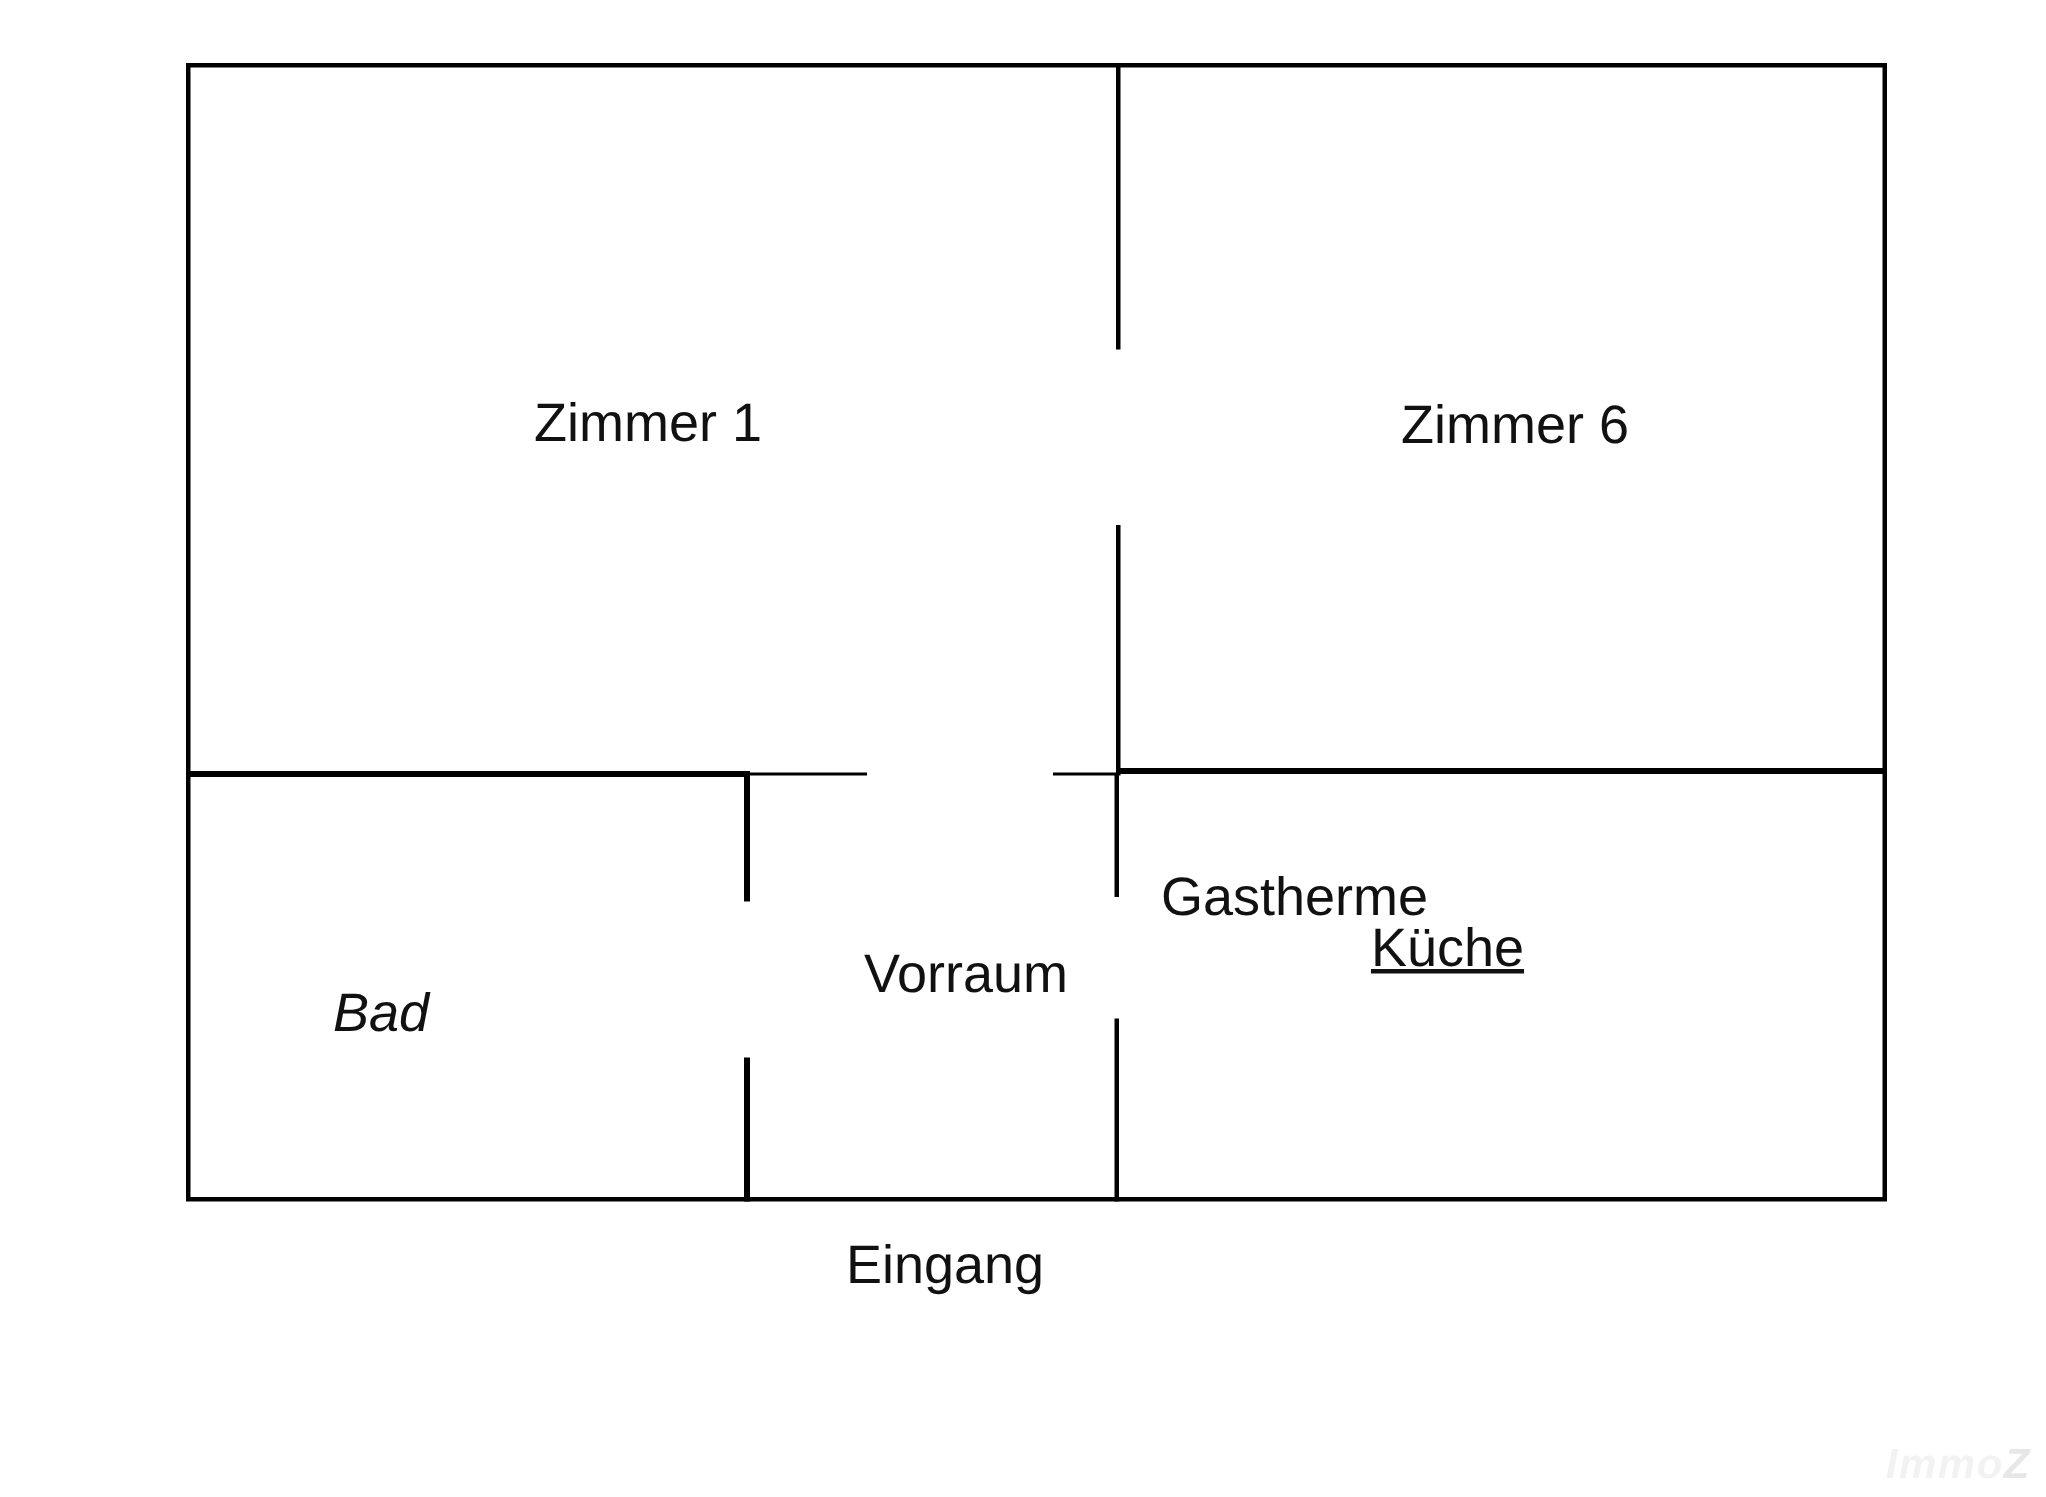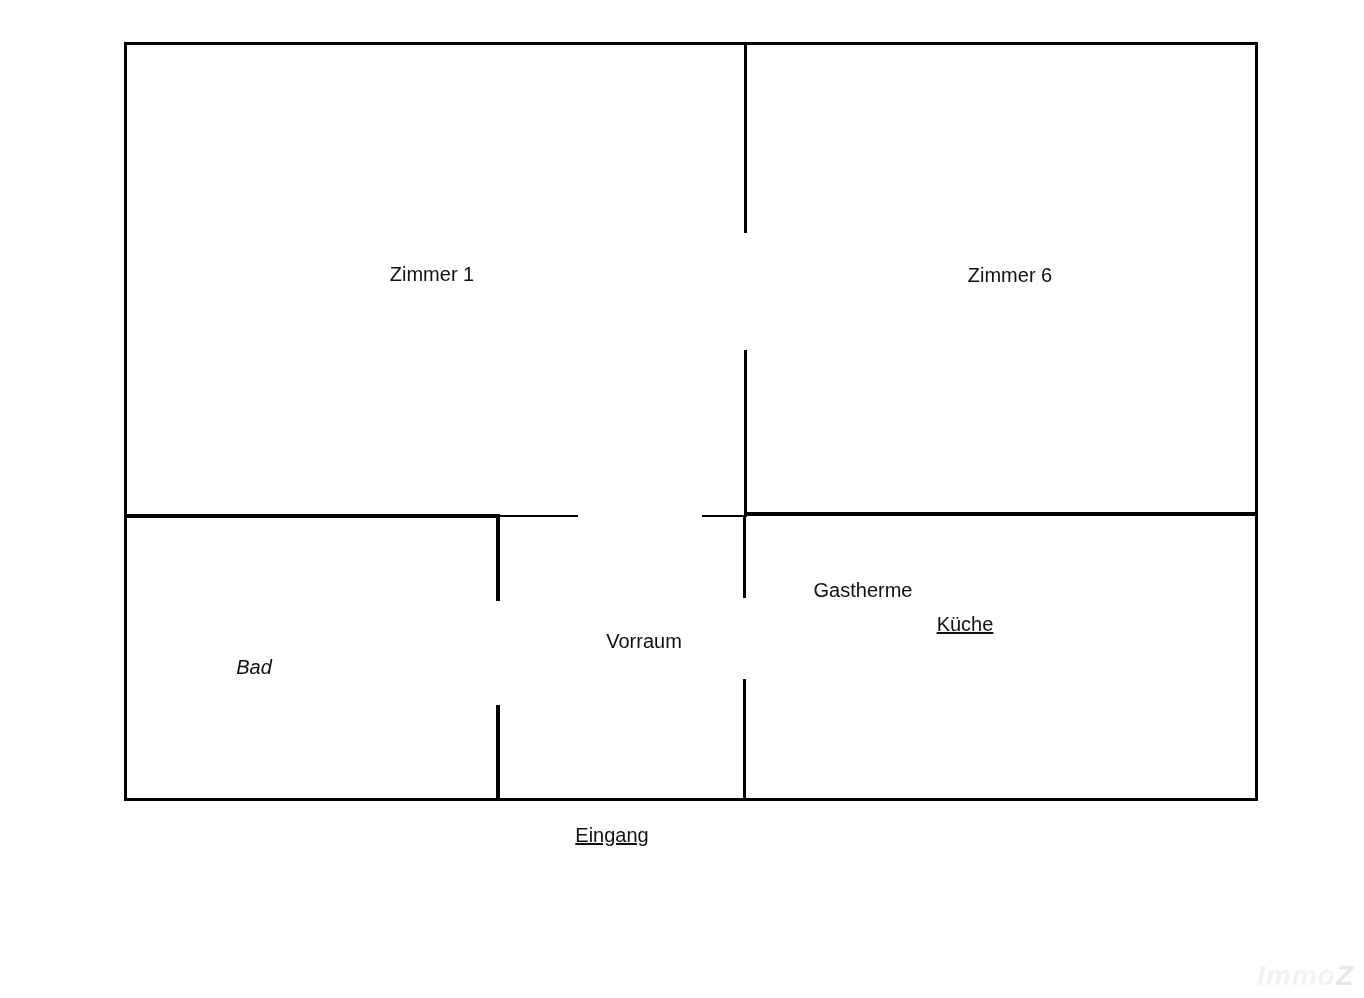--- a/index.html
+++ b/index.html
@@ -40,32 +40,32 @@
   
   #wall-bad-a { left: 496px; top: 516px; width: 4px; height: 85px; }
   #wall-bad-b { left: 496px; top: 705px; width: 4px; height: 96px; }
   
   #wall-kueche-a { left: 743px; top: 516px; width: 3px; height: 82px; }
   #wall-kueche-b { left: 743px; top: 679px; width: 3px; height: 122px; }
 
   .room-label {
     position: absolute;
     color: #111111;
-    font-size: 20px;
+    font-size: 36px;
     line-height: 1;
     white-space: nowrap;
     transform: translateX(-50%);
   }
   #label-zimmer1     { left: 432px;  top: 264px; }
   #label-zimmer2     { left: 1010px; top: 265px; }
   #label-gastherme   { left: 863px;  top: 580px; }
   #label-kueche      { left: 965px;  top: 614px; text-decoration: underline; }
   #label-vorraum     { left: 644px;  top: 631px; }
   #label-bad         { left: 254px;  top: 657px; font-style: italic; }
-  #label-eingang     { left: 612px;  top: 825px; text-decoration: underline; }
+  #label-eingang     { left: 630px;  top: 825px; }
   #label-stiegenhaus { left: 301px;  top: 916px; }
 
   #watermark {
     position: absolute;
     right: 10px;
     bottom: 8px;
     font-size: 28px;
     font-weight: bold;
     font-style: italic;
     line-height: 1;

